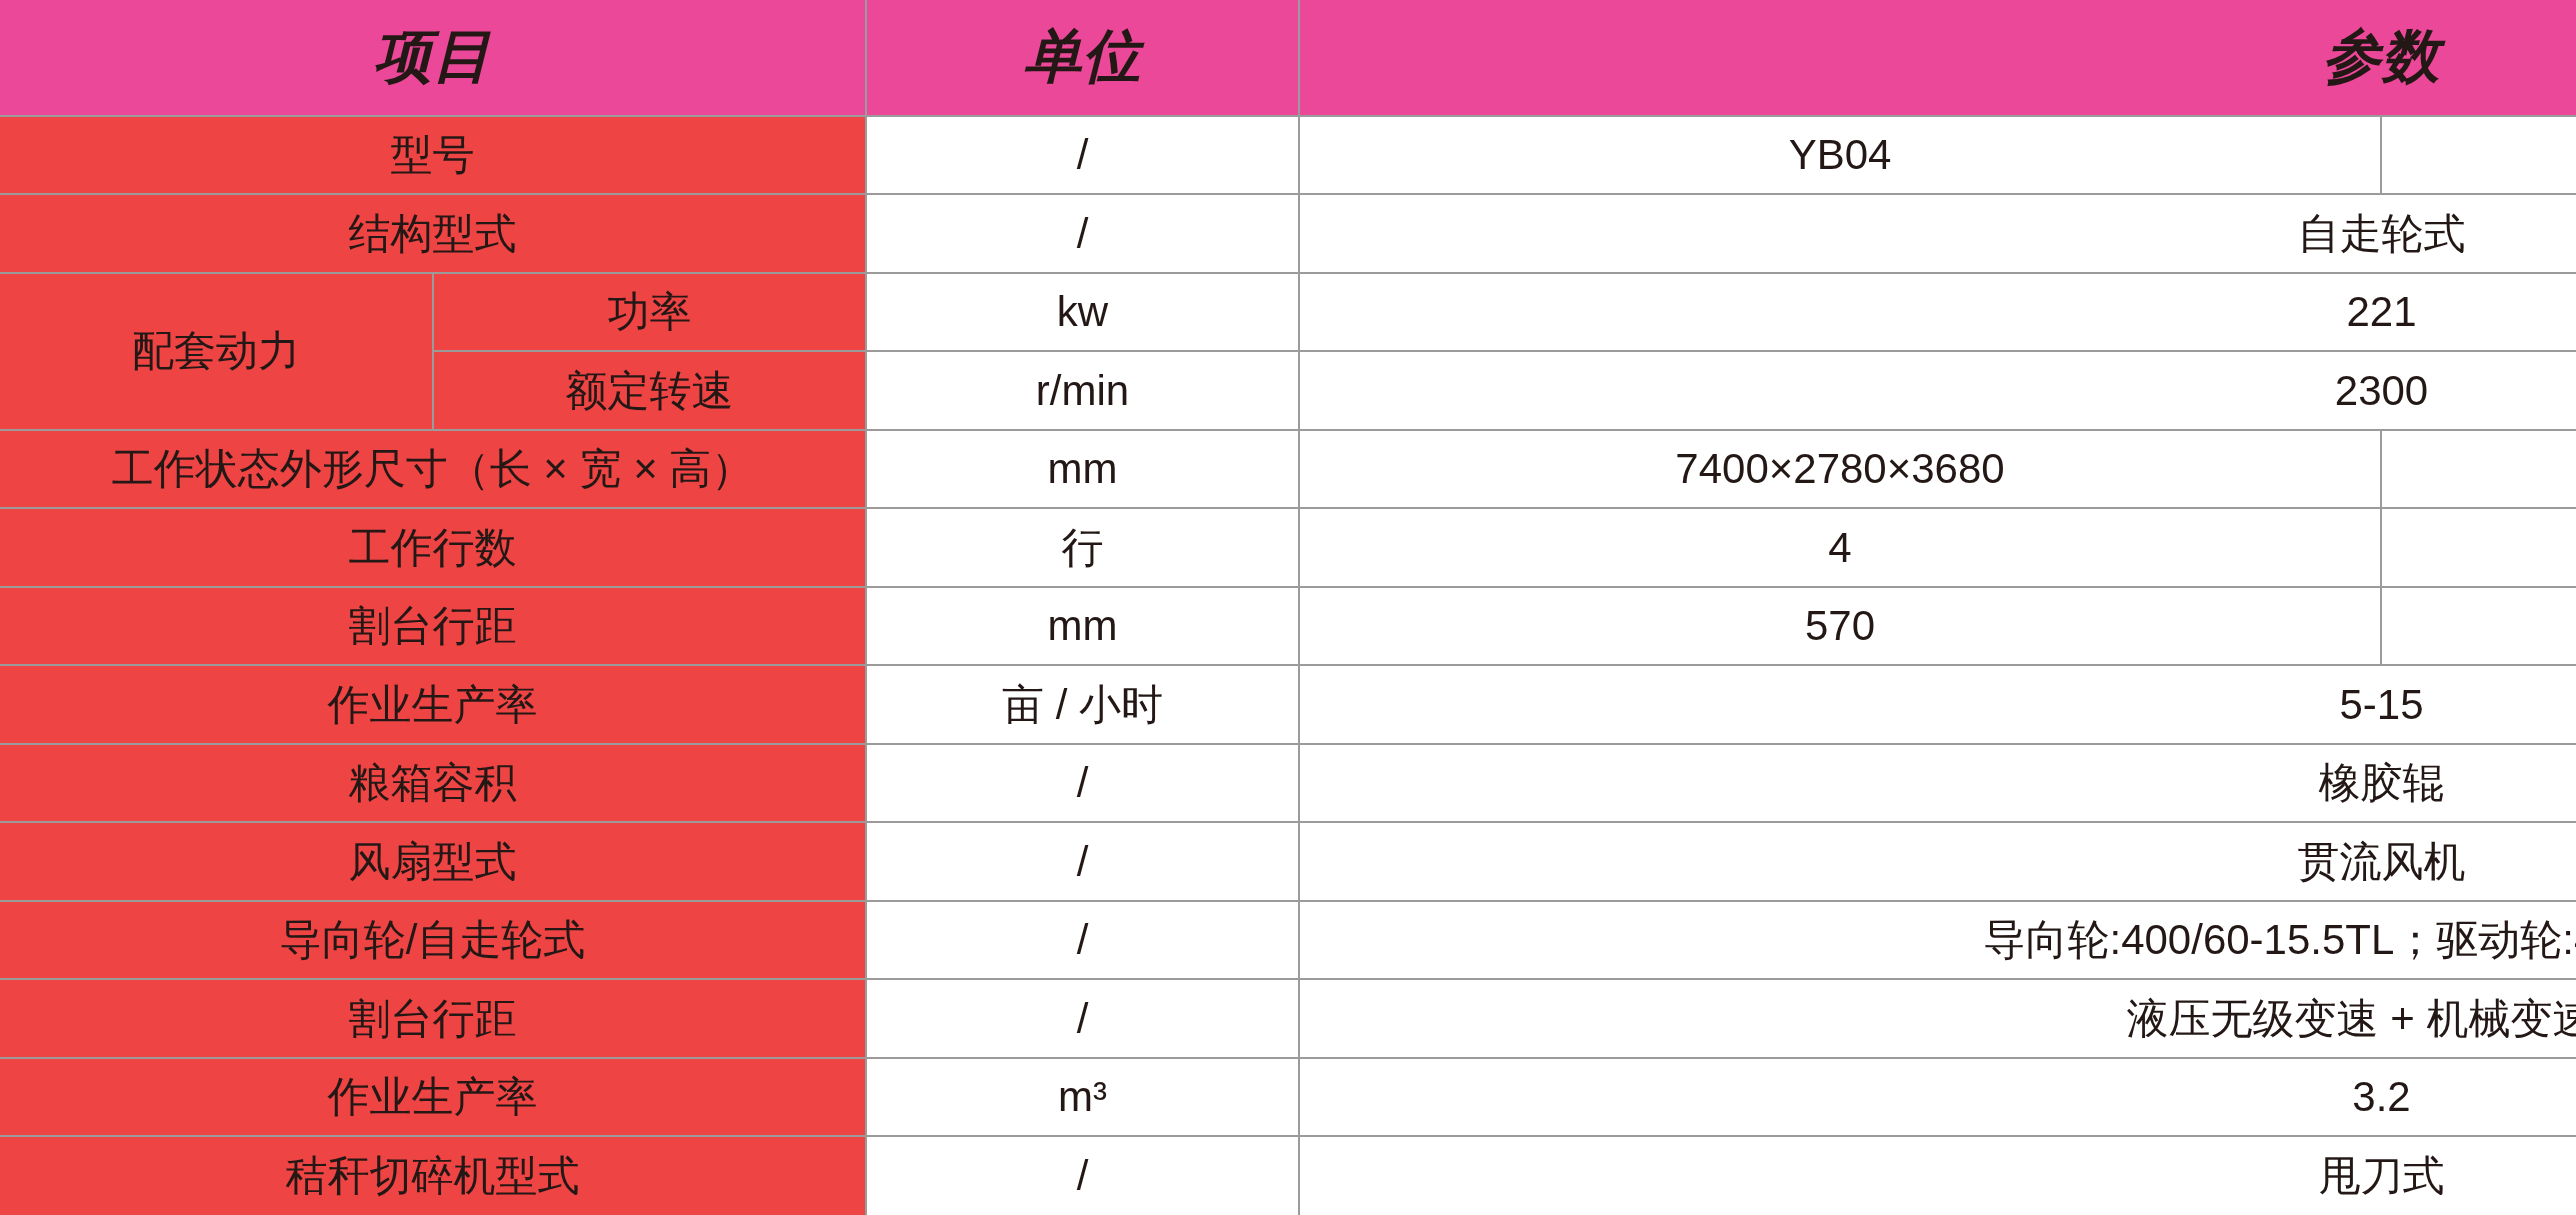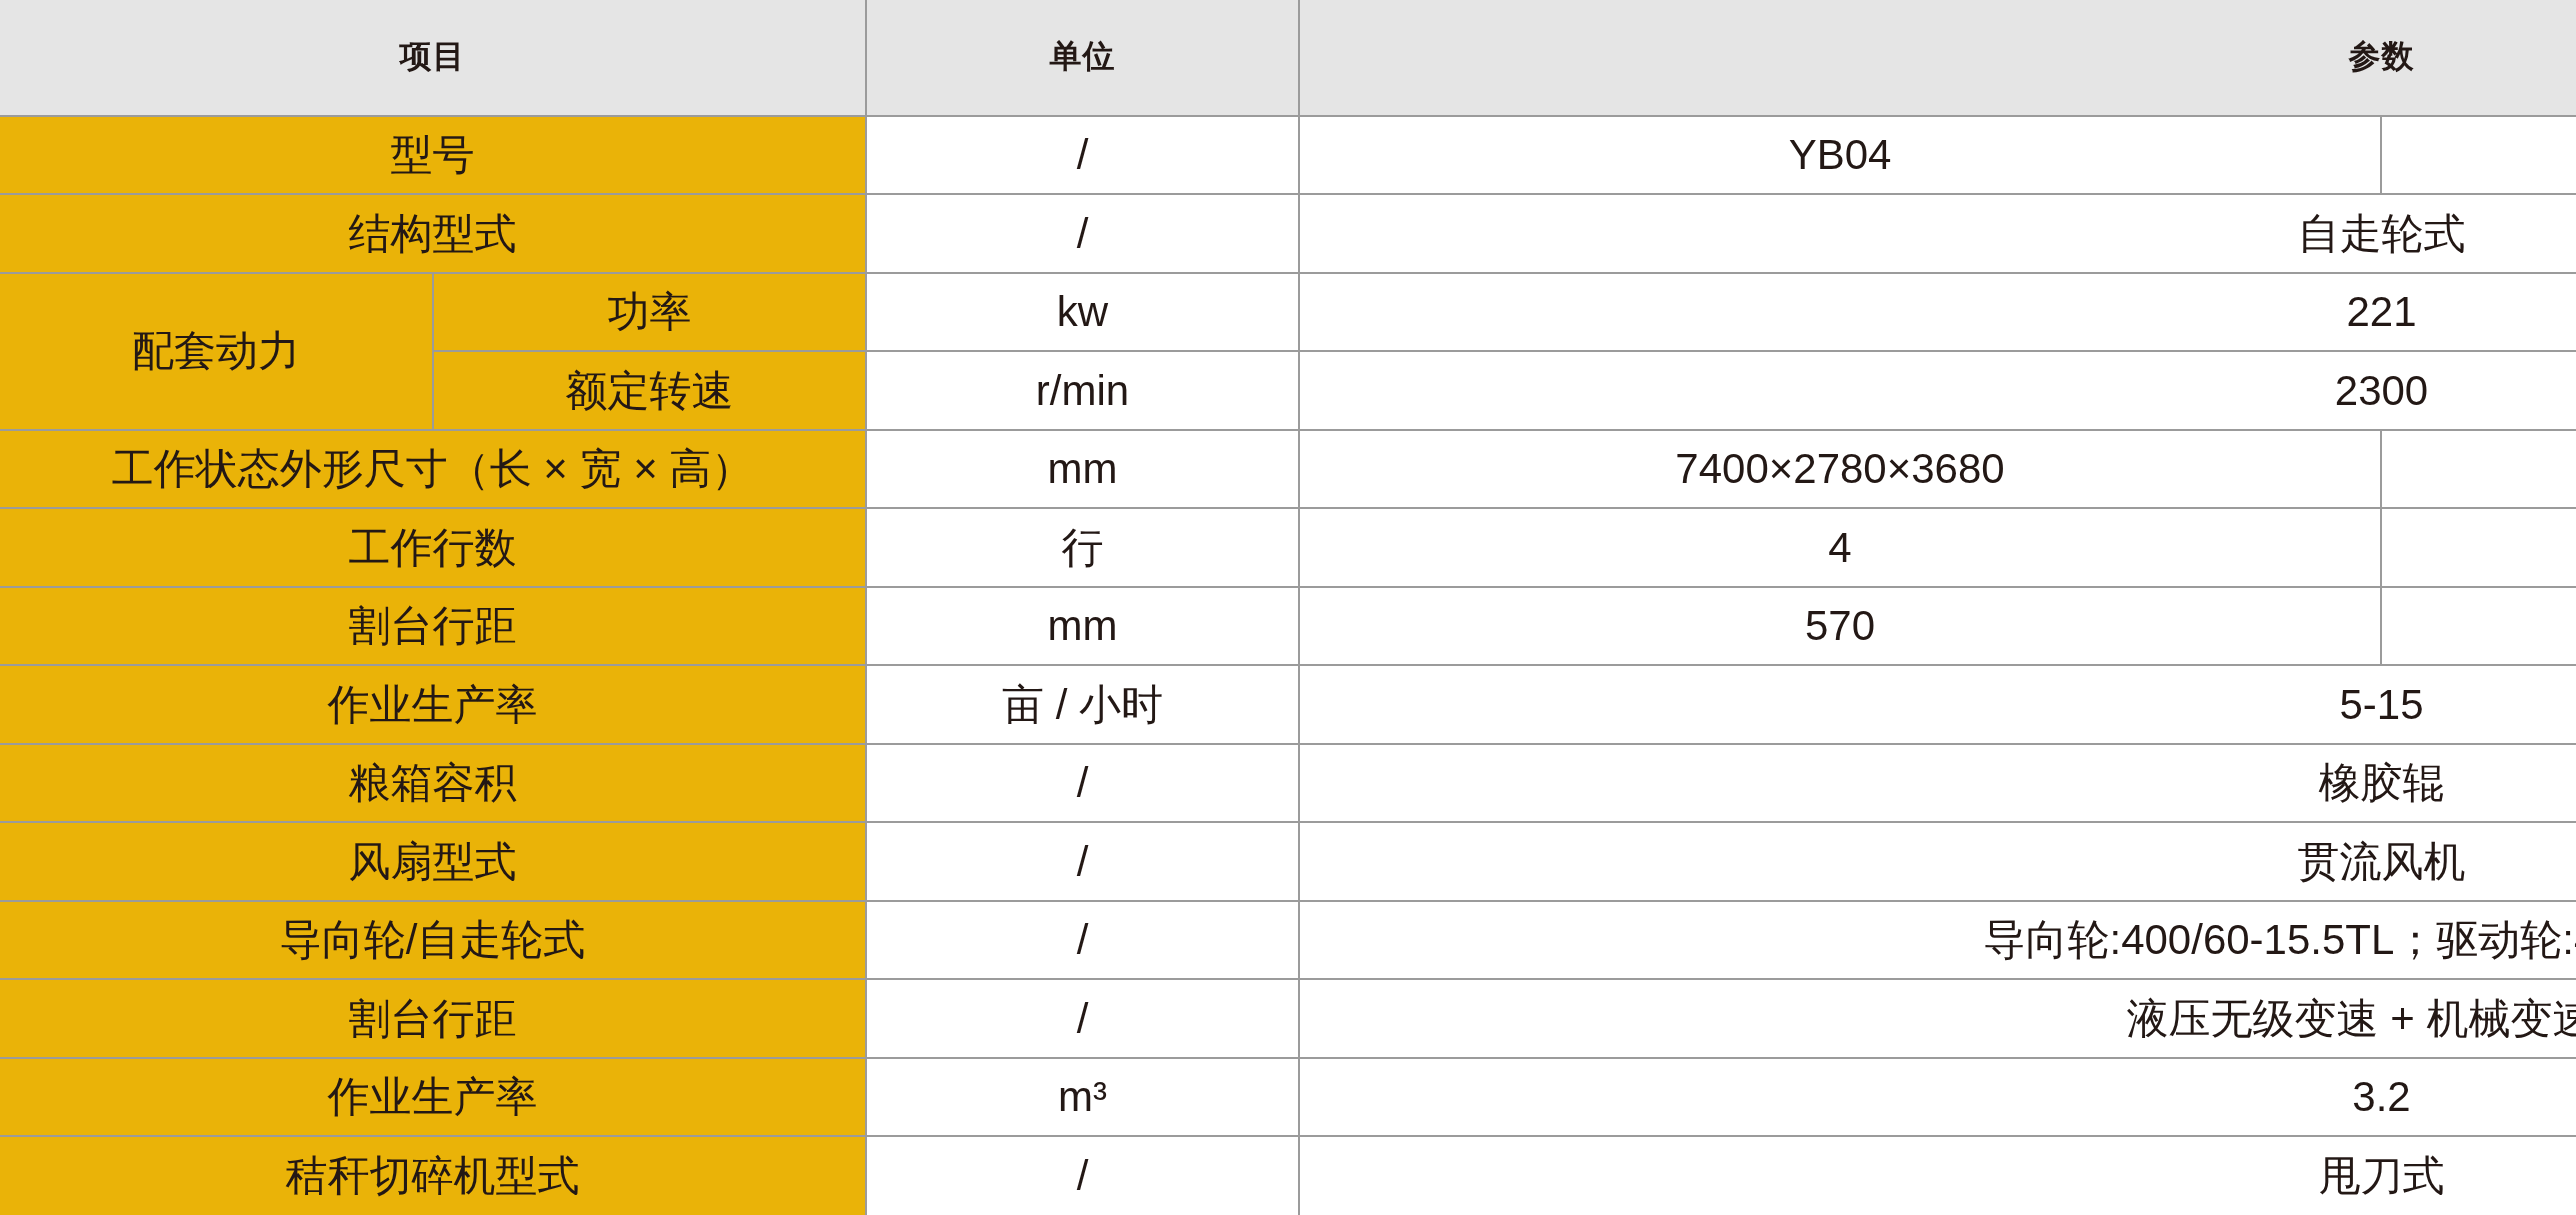--- a/index.html
+++ b/index.html
@@ -17,27 +17,28 @@
     border: 2.1px solid #9b9b9b;
     text-align: center;
     vertical-align: middle;
     padding: 0 10.3px;
     overflow: hidden;
     white-space: nowrap;
   }
   tr.hdr { height: 115px; }
   tr.row { height: 78px; }
   th.hdr-cell {
-    background: #e5e5e5;
-    font-size: 32px;
+    background: #ec4899;
+    font-size: 58px;
     font-weight: 700;
     letter-spacing: 1px;
+    font-style: italic;
   }
   td.label {
-    background: #eab308;
+    background: #ef4444;
     font-size: 42px;
     font-weight: 400;
   }
   td.cell {
     background: #ffffff;
     font-size: 42px;
     font-weight: 400;
   }
 </style>
 </head>

